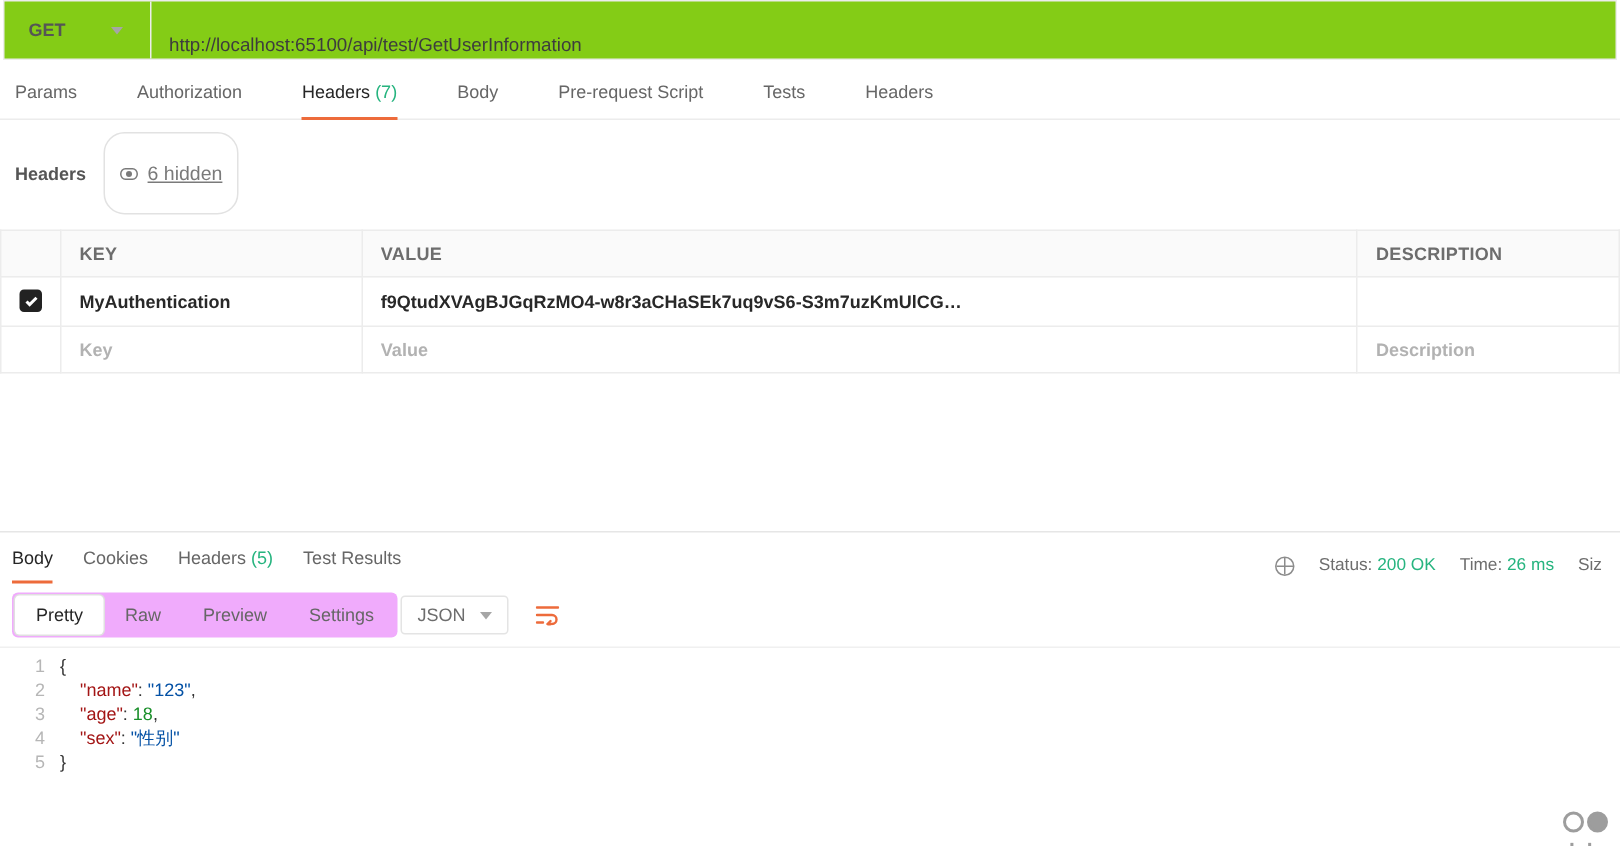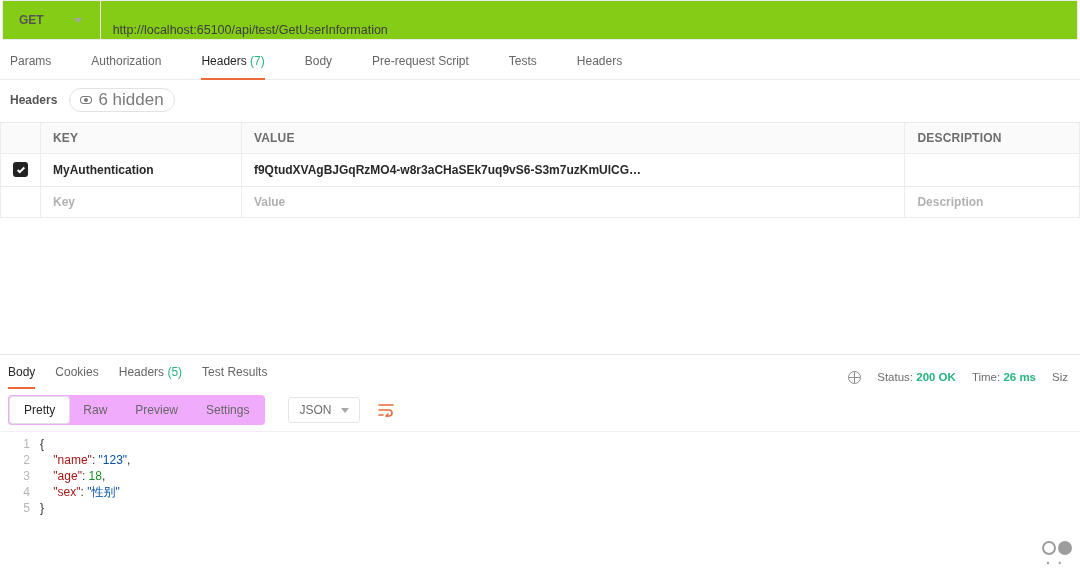--- a/index.html
+++ b/index.html
@@ -12,51 +12,51 @@
 .urlfield { flex: 1; border: none; background: transparent; padding: 0 12px; font-size: 12.5px; color: #3d3d3d; outline: none; margin-top: 20px; }
 
 .tabs { display: flex; gap: 40px; padding: 14px 10px 0 10px; border-bottom: 1px solid #ececec; }
 .tab { padding: 0 0 11px 0; color: #666; cursor: pointer; font-size: 12px; }
 .tab .cnt { color: #26b47f; }
 .tab.active { color: #262626; position: relative; }
 .tab.active::after { content: ""; position: absolute; left: 0; right: 0; bottom: -1px; height: 2px; background: #ed6b3b; }
 
 .subhdr { display: flex; align-items: center; gap: 12px; padding: 8px 10px 10px 10px; }
 .subhdr .title { font-weight: 600; color: #555; }
-.pill { display: inline-flex; align-items: center; gap: 6px; border: 1px solid #e2e2e2; border-radius: 14px; padding: 1px 10px; color: #7a7a7a; font-size: 17px; cursor: pointer; }
+.pill { display: inline-flex; align-items: center; gap: 6px; border: 1px solid #e2e2e2; border-radius: 14px; padding: 19px 10px; color: #7a7a7a; font-size: 13px; cursor: pointer; text-decoration: underline; }
 .eye { width: 12px; height: 8px; border: 1px solid #7a7a7a; border-radius: 60% / 100%; position: relative; }
 .eye::after { content: ""; position: absolute; left: 3px; top: 1px; width: 4px; height: 4px; border-radius: 50%; background: #7a7a7a; }
 
 .tbl { width: 100%; border-collapse: collapse; }
 .tbl th, .tbl td { border: 1px solid #ececec; text-align: left; font-weight: 700; padding: 8px 12px; font-size: 12px; }
 .tbl th { background: #fafafa; color: #6d6d6d; font-weight: 600; letter-spacing: .2px; }
 .tbl .chkcol { width: 38px; text-align: center; }
 .chk { width: 15px; height: 15px; border-radius: 3px; background: #222; display: inline-flex; align-items: center; justify-content: center; }
 .chk svg { width: 10px; height: 10px; stroke: #fff; stroke-width: 2.4; fill: none; }
 .ph { color: #b2b2b2; }
 .valcell { white-space: nowrap; overflow: hidden; text-overflow: ellipsis; max-width: 390px; }
 
 .split { position: absolute; top: 354px; left: 0; right: 0; bottom: 0; border-top: 1px solid #e6e6e6; display: flex; flex-direction: column; }
 .resp-hdr { display: flex; align-items: center; justify-content: space-between; padding: 10px 8px 0 8px; }
 .resp-tabs { display: flex; gap: 20px; }
 .rtab { padding: 0 0 10px 0; color: #666; font-size: 12px; cursor: pointer; }
 .rtab .cnt { color: #26b47f; }
 .rtab.active { color: #262626; position: relative; }
 .rtab.active::after { content: ""; position: absolute; left: 0; right: 0; bottom: 0; height: 2px; background: #ed6b3b; }
 .status-grp { display: flex; align-items: center; gap: 16px; color: #6d6d6d; font-size: 11.5px; padding-right: 4px; }
-.status-grp .green { color: #26b47f; font-weight: bold; }
+.status-grp .green { color: #26b47f; }
 .netico { width: 13px; height: 13px; border: 1.2px solid #8c8c8c; border-radius: 50%; position: relative; }
 .netico::before { content: ""; position: absolute; left: 0; right: 0; top: 5px; border-top: 1px solid #8c8c8c; }
 .netico::after { content: ""; position: absolute; top: 0; bottom: 0; left: 5px; border-left: 1px solid #8c8c8c; }
 
 .toolbar { display: flex; align-items: center; gap: 0; padding: 6px 8px 6px 8px; border-bottom: 1px solid #f0f0f0; }
 .seg { display: flex; background: #f0abfc; border-radius: 4px; padding: 2px; }
 .seg .btn { padding: 6px 14px; color: #666; font-size: 12px; border-radius: 3px; cursor: pointer; }
 .seg .btn.active { background: #fff; color: #262626; box-shadow: 0 0 0 1px #e0e0e0; }
-.sel { display: flex; align-items: center; gap: 10px; border: 1px solid #e4e4e4; padding: 5px 10px; margin-left: 23px; border-radius: 3px; color: #6d6d6d; cursor: pointer; }
+.sel { display: flex; align-items: center; gap: 10px; border: 1px solid #e4e4e4; padding: 5px 10px; margin-left: 2px; border-radius: 3px; color: #6d6d6d; cursor: pointer; }
 .wrapico { margin-left: 12px; width: 28px; height: 26px; display: flex; align-items: center; justify-content: center; cursor: pointer; border-radius: 3px; }
 .wrapico svg { stroke: #ed6b3b; }
 
 .code { display: flex; font-family: "Consolas", monospace; font-size: 12px; padding: 4px 0 0 0; }
 .gutter { width: 40px; text-align: right; color: #b6b6b6; padding-right: 10px; user-select: none; }
 .gutter div, .src div { height: 16px; line-height: 16px; white-space: pre; }
 .src { flex: 1; color: #333; }
 .k { color: #a31515; }
 .n { color: #1a8f2a; }
 .s { color: #0451a5; }

